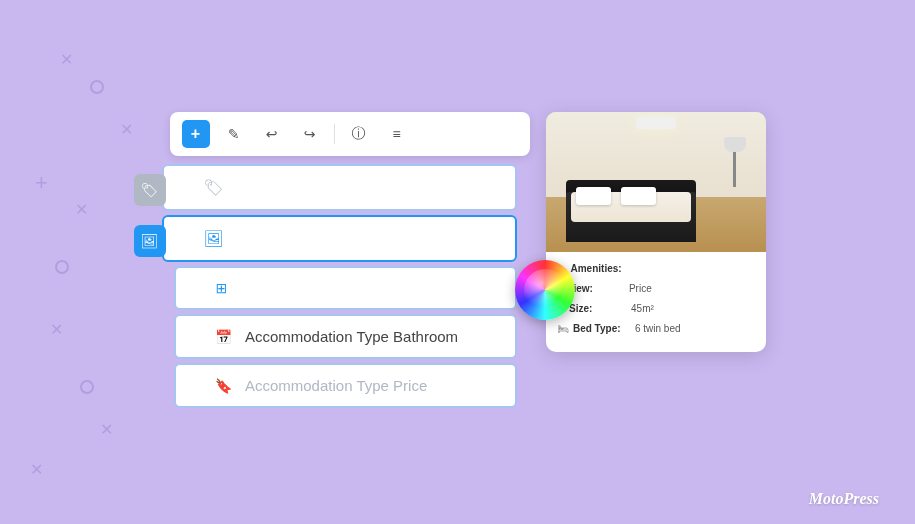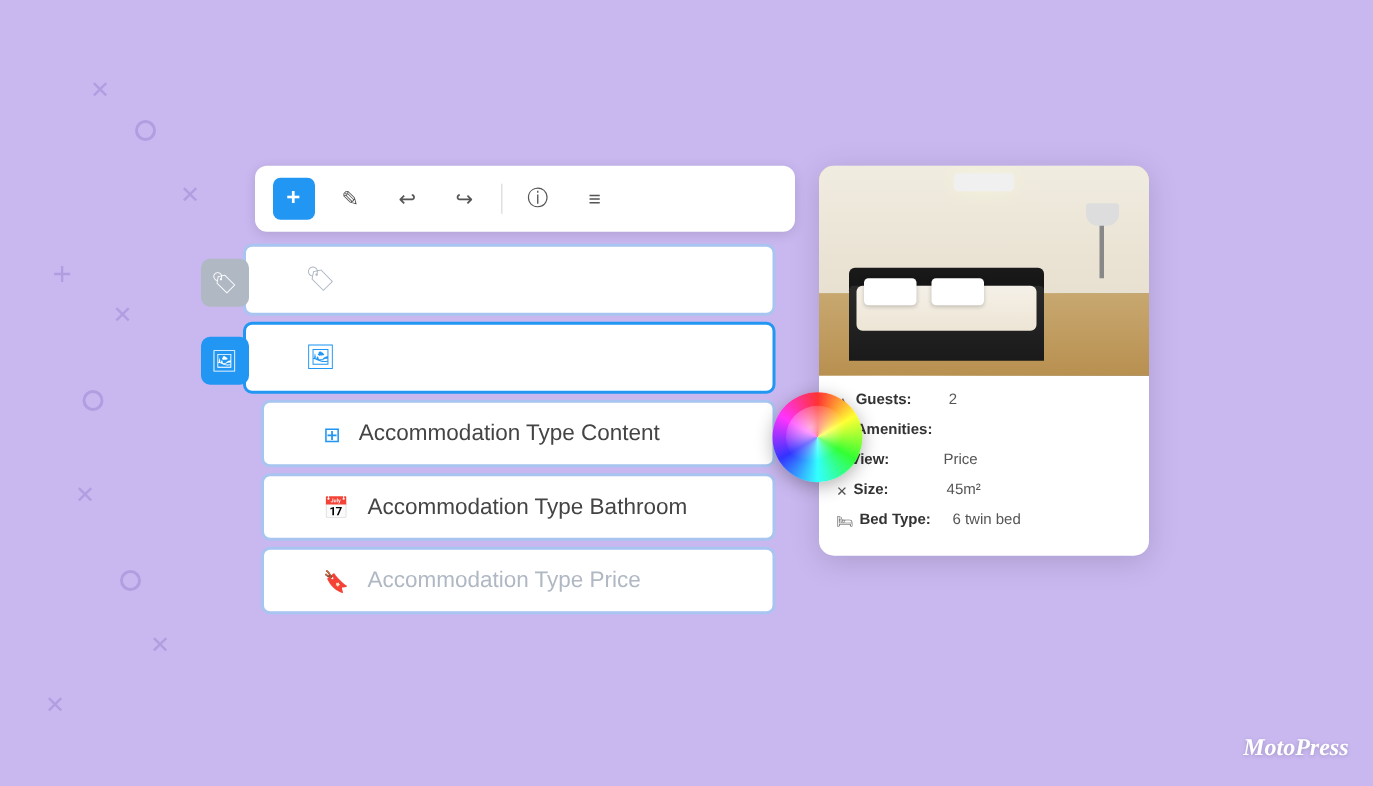--- a/index.html
+++ b/index.html
@@ -309,21 +309,21 @@
       font-size: 9px;
       color: #555;
       margin-top: 1px;
       flex-shrink: 0;
     }
 
     
     .motopress-logo {
       position: absolute;
       bottom: 16px;
-      right: 16px;
+      right: 36px;
       font-family: Georgia, serif;
       font-size: 16px;
       color: white;
       font-style: italic;
       font-weight: 600;
       text-shadow: 0 1px 3px rgba(0,0,0,0.2);
     }
 
     
     .decor-x { font-size: 16px; color: #b09ee0; position: absolute; }
@@ -386,21 +386,20 @@
           <span style="font-size:14px; color:white;">🖼</span>
         </div>
         <div class="widget-box active-row">
           <span class="widget-icon-inner blue-icon">🖼</span>
         </div>
       </div>
 
       <div class="widget-row">
         <div class="widget-box" style="margin-left:24px; width:343px;">
           <span class="widget-icon-inner blue-icon" style="font-size:14px;">⊞</span>
-          <span class="widget-label">Accommodation Type Content</span>
         </div>
 
         <div class="color-wheel" style="position:absolute; right:-45px; top:50%; transform:translateY(-50%);"></div>
       </div>
 
       <div class="widget-row">
         <div class="widget-box" style="margin-left:24px; width:343px;">
           <span class="widget-icon-inner blue-icon" style="font-size:14px;">📅</span>
           <span class="widget-label">Accommodation Type Bathroom</span>
         </div>
@@ -426,25 +425,20 @@
       <div class="bed-base"></div>
       <div class="bed-mattress"></div>
       <div class="bed-pillow"></div>
       <div class="bed-pillow bed-pillow2"></div>
       <div class="lamp"></div>
       <div class="lamp-head"></div>
     </div>
 
     <div class="card-details">
 
-      <div class="detail-row">
-        <span class="detail-icon">▲</span>
-        <span class="detail-label">Guests:</span>
-        <span class="detail-value">2</span>
-      </div>
 
       <div class="detail-row">
         <span class="detail-icon">▬</span>
         <span class="detail-label">Amenities:</span>
       </div>
 
       <div class="detail-row">
         <span class="detail-icon">⌂</span>
         <span class="detail-label">View:</span>
         <span class="detail-value">Price</span>

